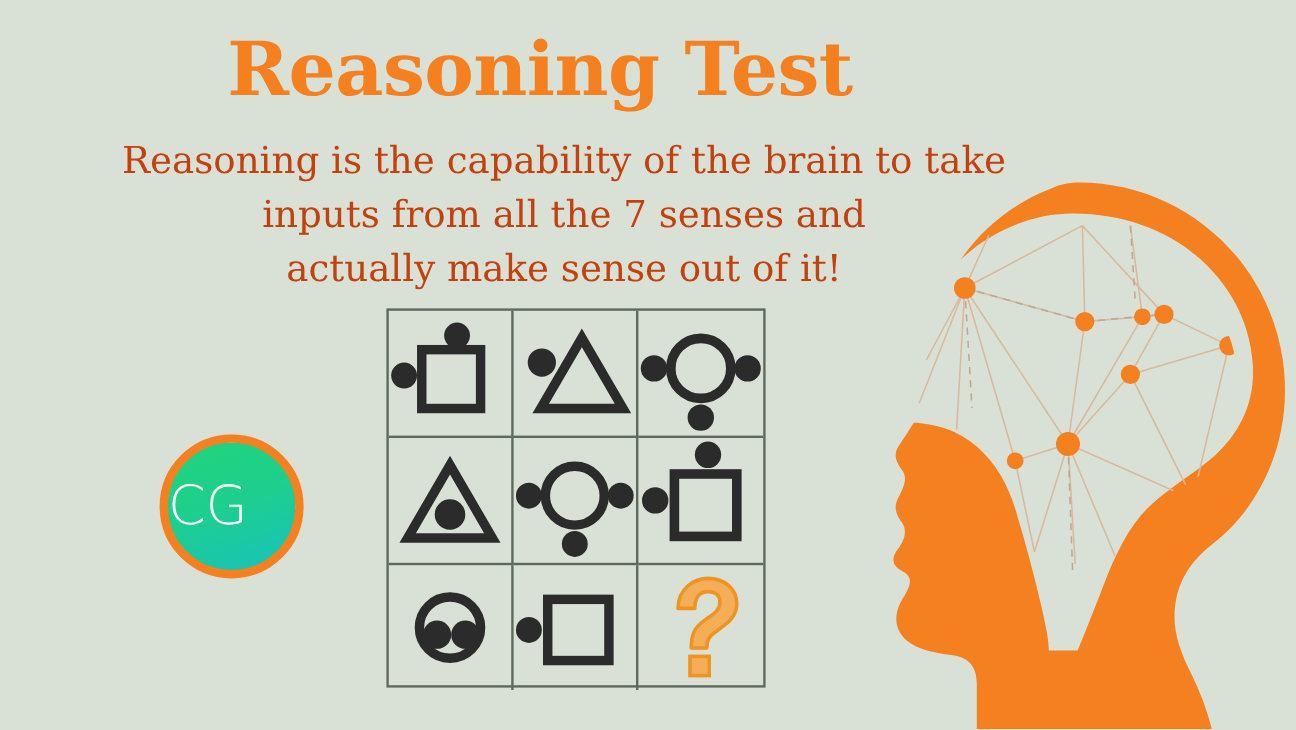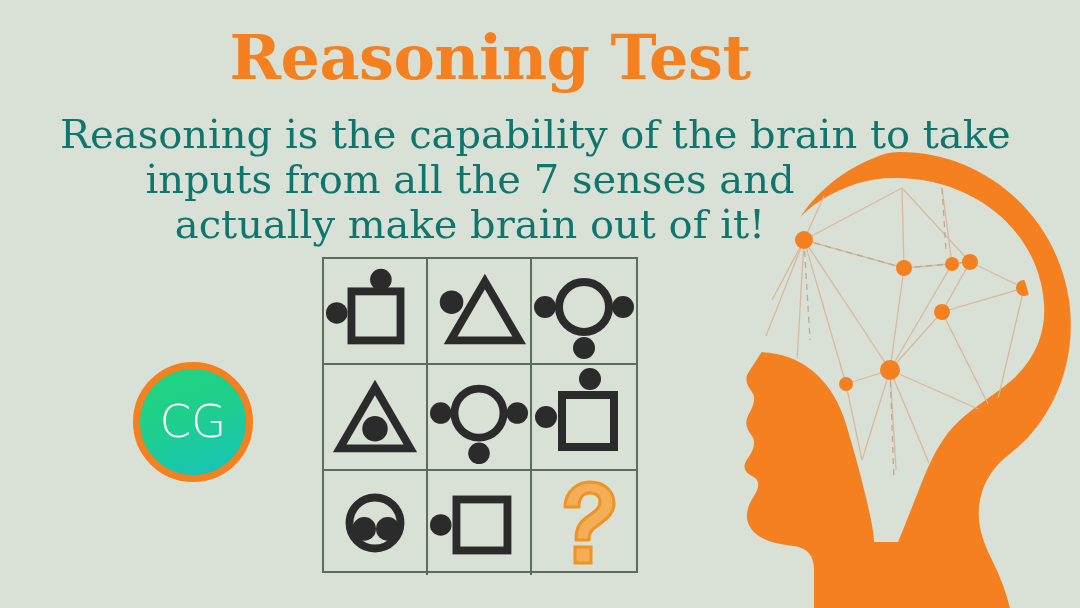--- a/index.html
+++ b/index.html
@@ -30,51 +30,49 @@
     top: 22px;
     width: 900px;
     text-align: center;
     font-family: "DejaVu Serif", "Liberation Serif", serif;
     font-weight: bold;
     font-size: 62px;
     line-height: 72px;
     color: #f4801f;
     letter-spacing: -0.5px;
     white-space: nowrap;
-    margin-left: 40px;
   }
 
   
   #subtitle {
     position: absolute;
     left: 60px;
     top: 112px;
     width: 820px;
     text-align: center;
     font-family: "DejaVu Serif", "Liberation Serif", serif;
-    font-size: 40px;
+    font-size: 31px;
     line-height: 45px;
-    color: #0f766e;
+    color: #c2410c;
   }
   #subtitle .line { display: block; white-space: nowrap; }
 
   
   #cg-badge {
     position: absolute;
     left: 133px;
     top: 362px;
     width: 120px;
     height: 120px;
     border-radius: 50%;
     background: linear-gradient(160deg, #21d47c 0%, #1ecf8c 45%, #18c2bd 100%);
     border: 7px solid #f4801f;
     box-sizing: border-box;
     display: flex;
     align-items: center;
-    justify-content: center;
   }
   #cg-badge-text {
     color: #ffffff;
     font-family: "DejaVu Sans", "Liberation Sans", sans-serif;
     font-size: 45px;
     font-weight: 300;
     line-height: 45px;
     letter-spacing: 0px;
     margin-top: -2px;
   }
@@ -117,21 +115,21 @@
 </head>
 <body>
 
 <div id="slide">
 
   <div id="title">Reasoning Test</div>
 
   <div id="subtitle">
     <span class="line">Reasoning is the capability of the brain to take</span>
     <span class="line">inputs from all the 7 senses and</span>
-    <span class="line">actually make brain out of it!</span>
+    <span class="line">actually make sense out of it!</span>
   </div>
 
   <div id="cg-badge">
     <span id="cg-badge-text">CG</span>
   </div>
 
   <div id="puzzle-grid">
 
     <div class="puzzle-cell col1 row1">
       <svg viewBox="0 0 104 104" xmlns="http://www.w3.org/2000/svg">

